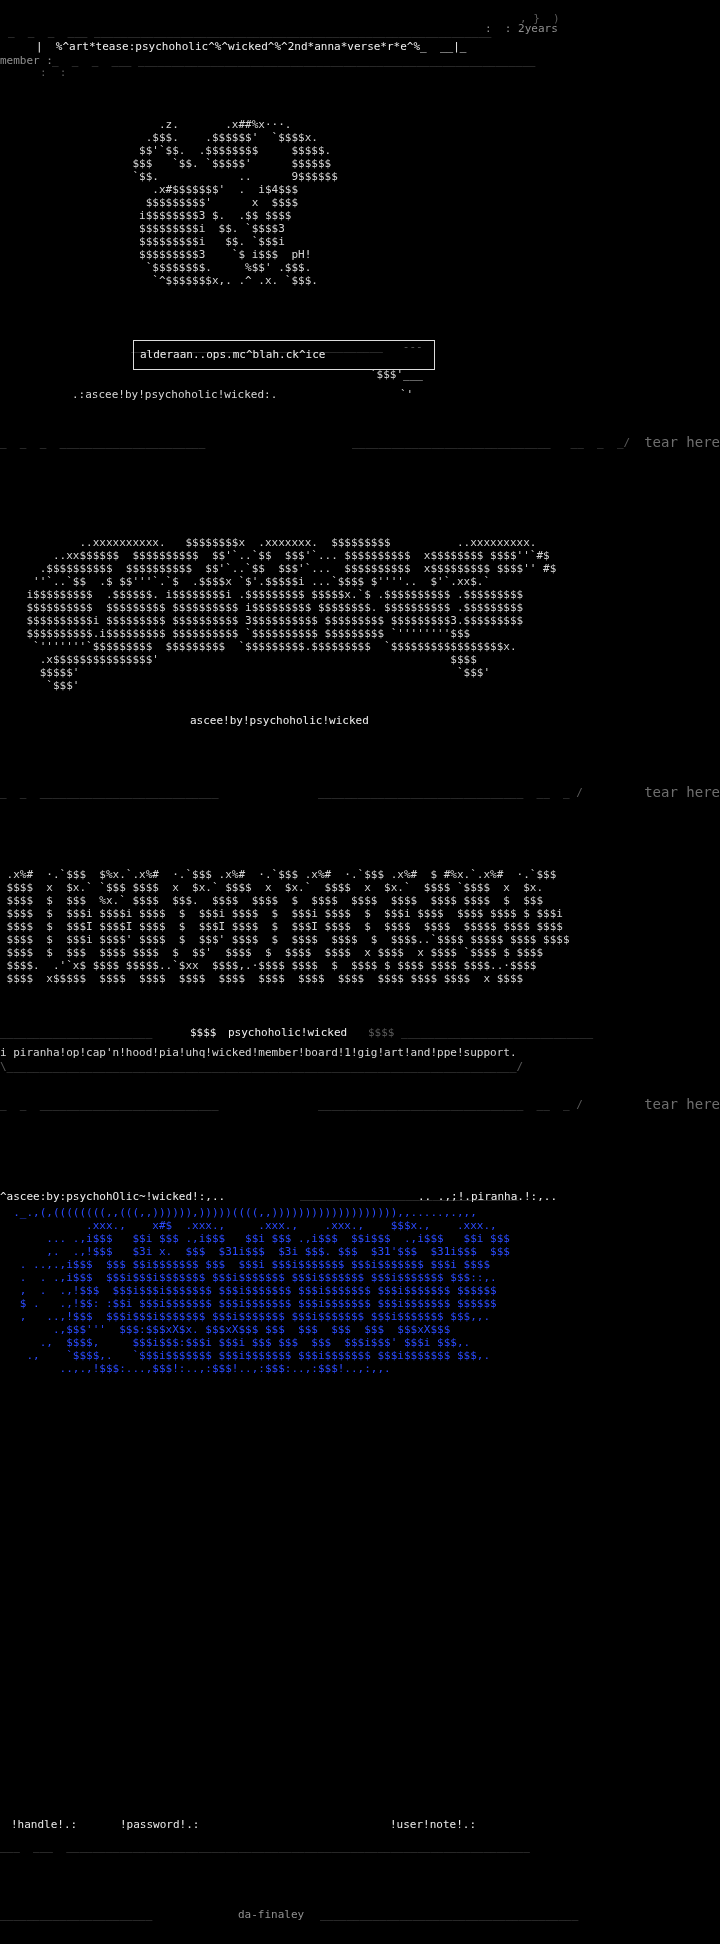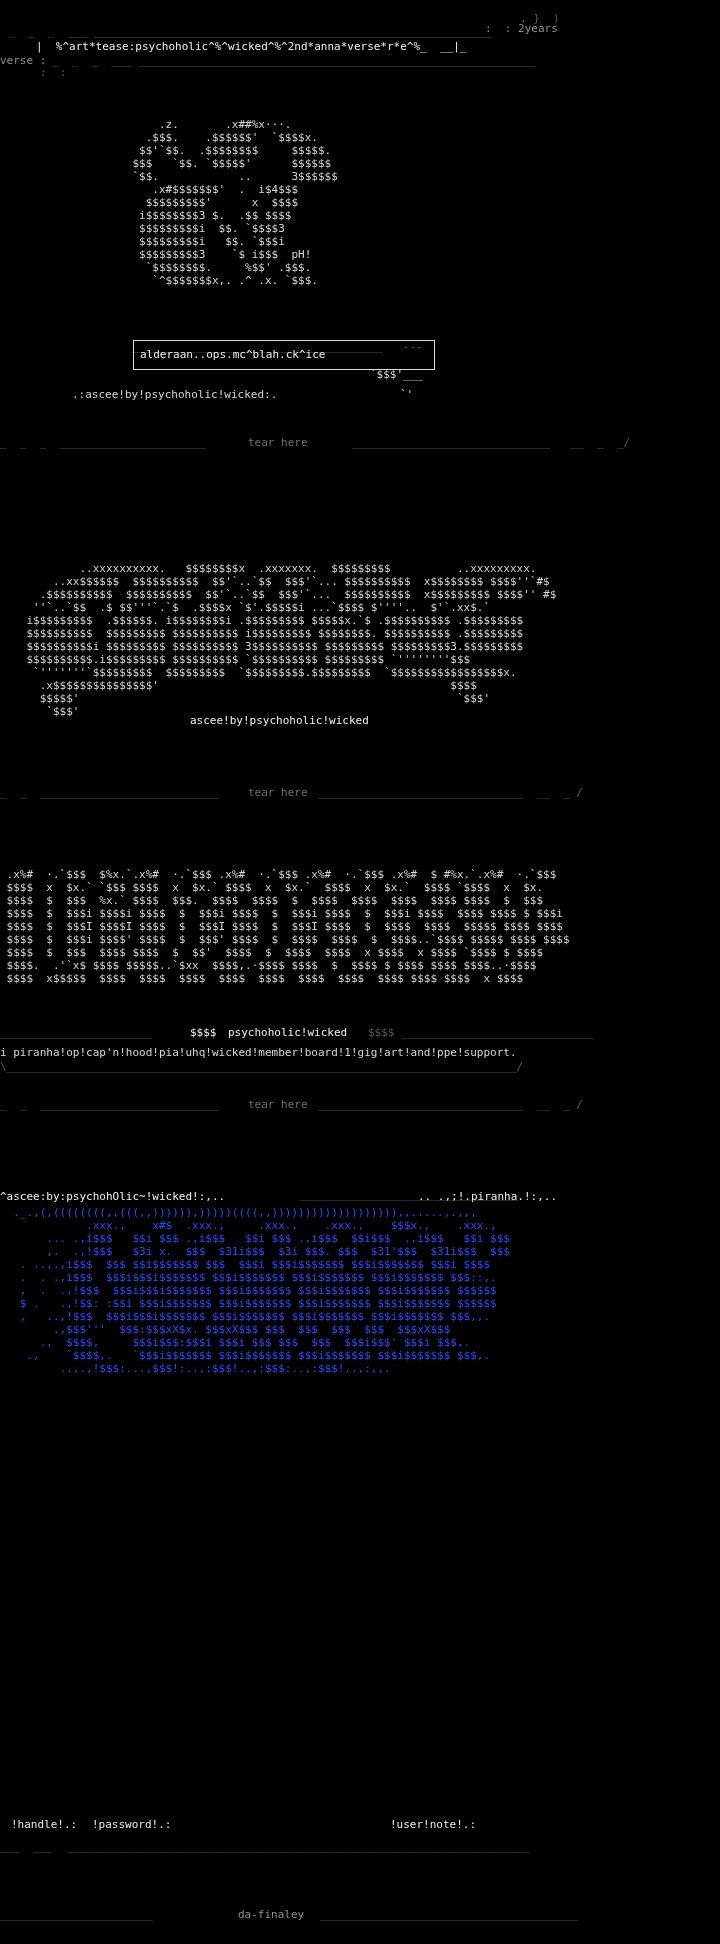--- a/index.html
+++ b/index.html
@@ -52,23 +52,23 @@
     font-size: 11px;
     line-height: 13px;
   }
   .blue {
     color: #2b4bff;
     font-size: 11px;
     line-height: 13px;
   }
   .tear {
     color: #6e6e6e;
-    font-size: 11px;
-    line-height: 13px;
-    text-align: left;
+    font-size: 14px;
+    line-height: 13px;
+    text-align: right;
   }
   .header-line {
     font-size: 11px;
     line-height: 13px;
   }
   .footer-labels {
     color: #e8e8e8;
     font-size: 11px;
     line-height: 13px;
   }
@@ -85,35 +85,35 @@
 
   <div class="block" style="top:22px;">
     <pre class="mid header-line" style="padding-left:485px;">:  : 2years</pre>
   </div>
 
   <div class="block" style="top:40px;">
     <pre class="white header-line" style="padding-left:36px;">|  %^art*tease:psychoholic^%^wicked^%^2nd*anna*verse*r*e^%_  __|_</pre>
   </div>
 
   <div class="block" style="top:54px;">
-    <pre class="mid header-line" style="padding-left:0px;">verse :</pre>
+    <pre class="mid header-line" style="padding-left:0px;">member :</pre>
   </div>
   <div class="block" style="top:54px;">
     <pre class="dim header-line" style="padding-left:52px;">_  _  _  ___ ____________________________________________________________</pre>
   </div>
   <div class="block" style="top:66px;">
     <pre class="dim header-line" style="padding-left:40px;">:  :</pre>
   </div>
 
   <div class="block" style="top:118px;">
     <pre class="bright">                        .z.       .x##%x···.
                       .$$$.    .$$$$$$'  `$$$$x.
                      $$'`$$.  .$$$$$$$$     $$$$$.
                     $$$   `$$. `$$$$$'      $$$$$$
-                    `$$.            ..      3$$$$$$
+                    `$$.            ..      9$$$$$$
                        .x#$$$$$$$'  .  i$4$$$
                       $$$$$$$$$'      x  $$$$
                      i$$$$$$$$3 $.  .$$ $$$$
                      $$$$$$$$$i  $$. `$$$$3
                      $$$$$$$$$i   $$. `$$$i
                      $$$$$$$$$3    `$ i$$$  pH!
                       `$$$$$$$$.     %$$' .$$$.
                        `^$$$$$$$x,. .^ .x. `$$$.</pre>
   </div>
 
@@ -137,21 +137,21 @@
   <div class="block" style="top:436px;">
     <pre class="dim" style="padding-left:0px;">_  _  _  ______________________</pre>
   </div>
   <div class="block" style="top:436px;">
     <pre class="tear" style="padding-left:248px;">tear here</pre>
   </div>
   <div class="block" style="top:436px;margin-left:34px;">
     <pre class="dim" style="padding-left:318px;">______________________________   __  _  _/</pre>
   </div>
 
-  <div class="block" style="top:536px;margin-top:26px;">
+  <div class="block" style="top:536px;">
     <pre class="bright">            ..xxxxxxxxxx.   $$$$$$$$x  .xxxxxxx.  $$$$$$$$$          ..xxxxxxxxx.
         ..xx$$$$$$  $$$$$$$$$$  $$'`..`$$  $$$'`... $$$$$$$$$$  x$$$$$$$$ $$$$''`#$
       .$$$$$$$$$$  $$$$$$$$$$  $$'`..`$$  $$$'`...  $$$$$$$$$$  x$$$$$$$$$ $$$$'' #$
      ''`..`$$  .$ $$'''`.`$  .$$$$x `$'.$$$$$i ...`$$$$ $''''..  $'`.xx$.`
     i$$$$$$$$$  .$$$$$$. i$$$$$$$$i .$$$$$$$$$ $$$$$x.`$ .$$$$$$$$$$ .$$$$$$$$$
     $$$$$$$$$$  $$$$$$$$$ $$$$$$$$$$ i$$$$$$$$$ $$$$$$$$. $$$$$$$$$$ .$$$$$$$$$
     $$$$$$$$$$i $$$$$$$$$ $$$$$$$$$$ 3$$$$$$$$$$ $$$$$$$$$ $$$$$$$$$3.$$$$$$$$$
     $$$$$$$$$$.i$$$$$$$$$ $$$$$$$$$$ `$$$$$$$$$$ $$$$$$$$$ `''''''''$$$
      `'''''''`$$$$$$$$$  $$$$$$$$$  `$$$$$$$$$.$$$$$$$$$  `$$$$$$$$$$$$$$$$$x.
       .x$$$$$$$$$$$$$$$'                                            $$$$
@@ -237,21 +237,21 @@
         .,$$$'''  $$$:$$$xX$x. $$$xX$$$ $$$  $$$  $$$  $$$  $$$xX$$$
       .,  $$$$,     $$$i$$$:$$$i $$$i $$$ $$$  $$$  $$$i$$$' $$$i $$$,.
     .,    `$$$$,.   `$$$i$$$$$$$ $$$i$$$$$$$ $$$i$$$$$$$ $$$i$$$$$$$ $$$,.
          ..,.,!$$$:...,$$$!:..,:$$$!..,:$$$:..,:$$$!..,:,,.</pre>
   </div>
 
   <div class="block" style="top:1818px;">
     <pre class="footer-labels" style="padding-left:11px;">!handle!.:</pre>
   </div>
   <div class="block" style="top:1818px;">
-    <pre class="footer-labels" style="padding-left:92px;">!password!.:</pre>
+    <pre class="footer-labels" style="padding-left:120px;">!password!.:</pre>
   </div>
   <div class="block" style="top:1818px;">
     <pre class="footer-labels" style="padding-left:390px;">!user!note!.:</pre>
   </div>
 
   <div class="block" style="top:1840px;">
     <pre class="dim" style="padding-left:0px;">___  ___  ______________________________________________________________________</pre>
   </div>
 
   <div class="block" style="top:1908px;">

